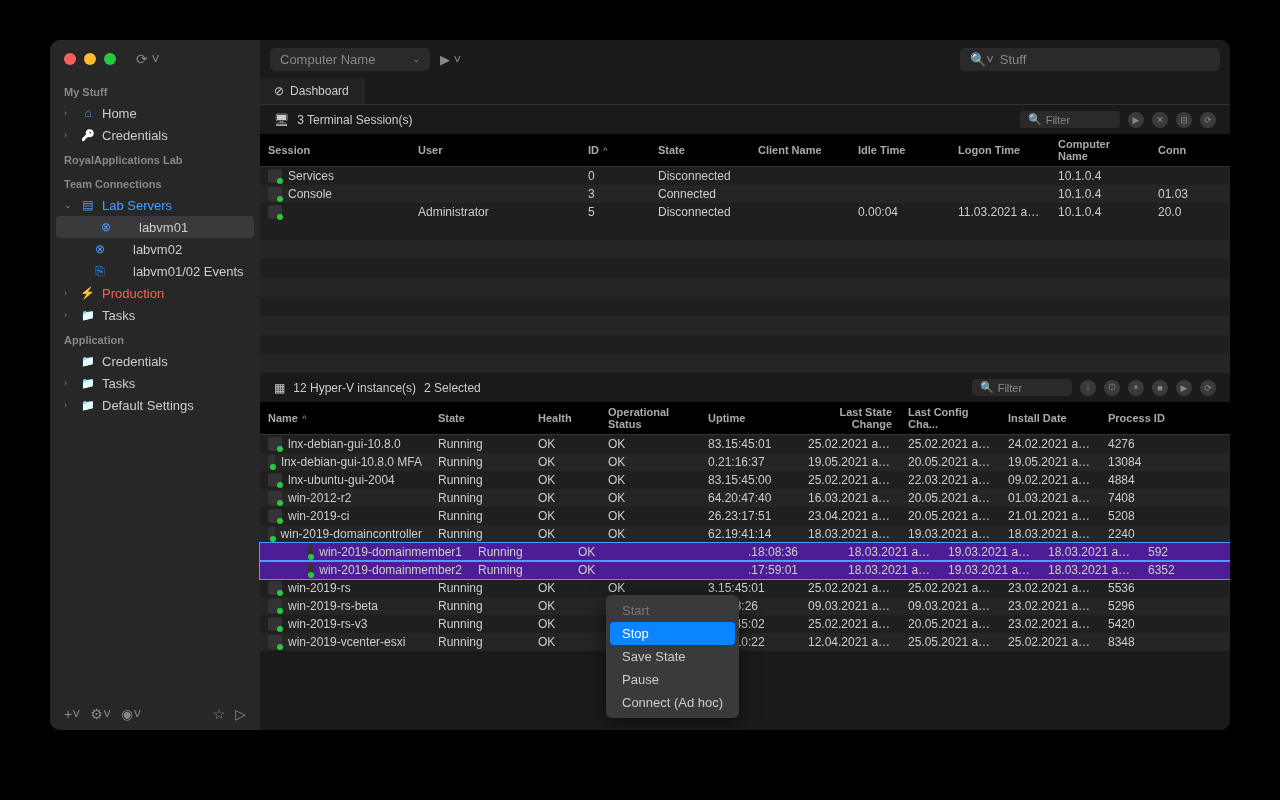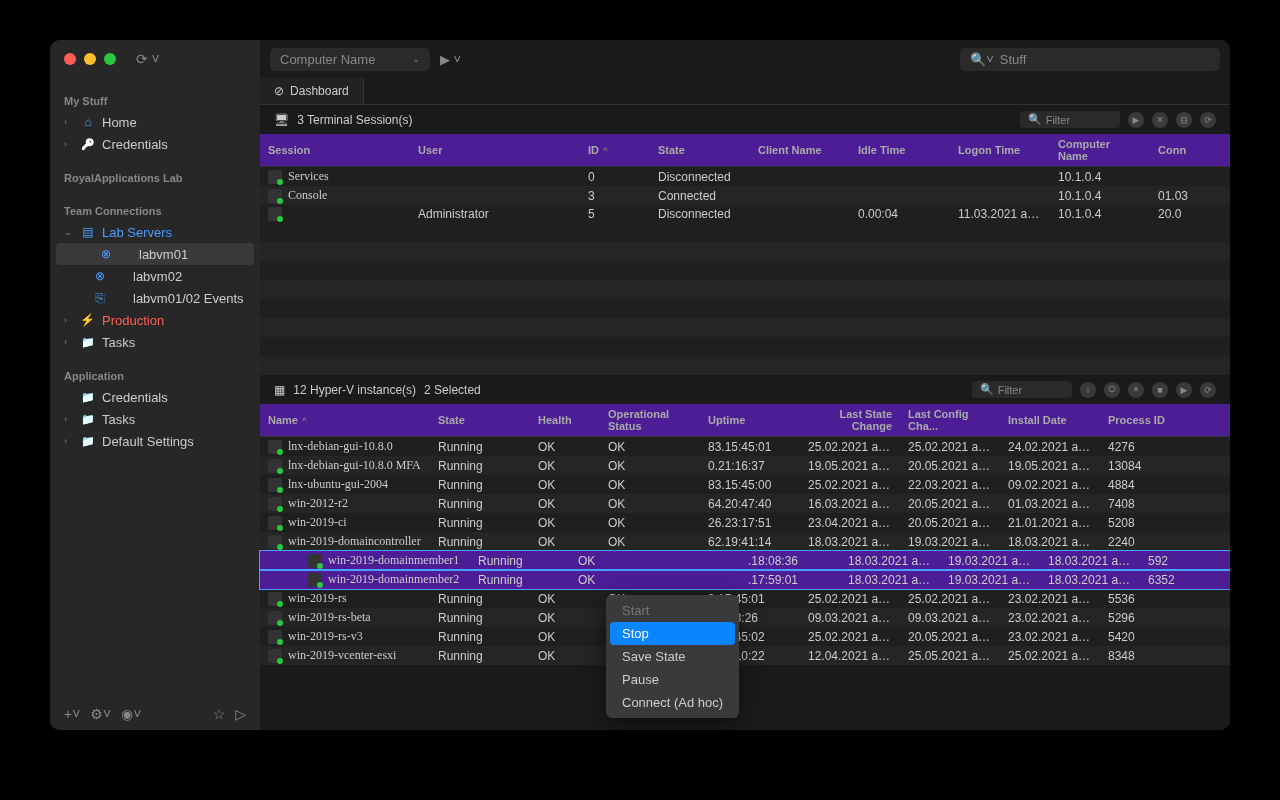--- a/index.html
+++ b/index.html
@@ -6,21 +6,21 @@
 body { background: #000; display: flex; justify-content: center; align-items: flex-start; padding-top: 40px; }
 .window { width: 1180px; height: 690px; background: #1a1a1a; border-radius: 10px; overflow: hidden; display: flex; box-shadow: 0 10px 40px rgba(0,0,0,0.5); position: relative; }
 .sidebar { width: 210px; background: #272727; display: flex; flex-direction: column; }
 .titlebar { height: 38px; display: flex; align-items: center; padding: 0 14px; gap: 8px; }
 .traffic { display: flex; gap: 8px; }
 .dot { width: 12px; height: 12px; border-radius: 50%; }
 .dot.red { background: #ff5f57; }
 .dot.yellow { background: #febc2e; }
 .dot.green { background: #28c840; }
 .tb-icon { margin-left: 12px; color: #888; font-size: 14px; }
-.sb-header { color: #888; font-size: 11px; font-weight: 600; padding: 8px 14px 4px; margin-top: 9px; }
+.sb-header { color: #888; font-size: 11px; font-weight: 600; padding: 8px 14px 4px; }
 .sb-item { display: flex; align-items: center; padding: 3px 14px; color: #ccc; font-size: 13px; gap: 6px; cursor: pointer; }
 .sb-item.selected { background: #3a3a3c; border-radius: 4px; margin: 0 6px; padding: 3px 8px; }
 .sb-item.nested2 { padding-left: 42px; gap: 25px; }
 .chev { color: #888; font-size: 9px; width: 10px; display: inline-block; }
 .ic { width: 16px; height: 16px; display: inline-flex; align-items: center; justify-content: center; font-size: 12px; }
 .ic-blue { color: #4a9eff; }
 .ic-red { color: #ff5f57; }
 .ic-home::before { content: "⌂"; }
 .ic-key::before { content: "🔑"; font-size: 11px; filter: grayscale(1) brightness(1.5); }
 .ic-server::before { content: "▤"; }
@@ -37,29 +37,29 @@
 .combo .dd { margin-left: auto; font-size: 9px; }
 .play-btn { color: #888; font-size: 13px; display: flex; align-items: center; gap: 4px; }
 .search { background: #2a2a2a; border-radius: 5px; padding: 4px 10px; color: #888; font-size: 13px; display: flex; align-items: center; gap: 6px; width: 260px; margin-left: auto; }
 .tabbar { background: #1a1a1a; border-bottom: 1px solid #333; display: flex; }
 .tab { padding: 6px 14px; font-size: 12px; color: #ccc; display: flex; align-items: center; gap: 6px; background: #222; border-right: 1px solid #333; }
 .panel-header { display: flex; align-items: center; padding: 6px 14px; color: #ccc; font-size: 12px; gap: 8px; background: #1a1a1a; }
 .panel-header .right { margin-left: auto; display: flex; align-items: center; gap: 8px; }
 .filter-box { background: #2a2a2a; border-radius: 4px; padding: 2px 8px; color: #888; font-size: 11px; display: flex; align-items: center; gap: 4px; width: 100px; }
 .circ-btn { width: 16px; height: 16px; border-radius: 50%; background: #3a3a3a; color: #888; font-size: 9px; display: inline-flex; align-items: center; justify-content: center; }
 .table { font-size: 12px; color: #ccc; }
-.thead { display: flex; background: #4c1d95; border-bottom: 1px solid #333; }
+.thead { display: flex; background: #000000; border-bottom: 1px solid #333; }
 .th { padding: 4px 8px; font-weight: 600; color: #aaa; font-size: 11px; display: flex; align-items: center; gap: 4px; }
 .tbody { }
 .tr { display: flex; align-items: center; }
 .tr:nth-child(odd) { background: #1f1f1f; }
 .tr:nth-child(even) { background: #252525; }
 .tr.sel { background: #4c1d95; outline: 1px solid #4a9eff; padding-left: 40px; }
 .td { padding: 2px 8px; overflow: hidden; white-space: nowrap; text-overflow: ellipsis; font-size: 12px; }
-.td.icon-cell { display: flex; align-items: center; gap: 6px; font-family: Liberation Serif, serif; }
+.td.icon-cell { display: flex; align-items: center; gap: 6px; }
 .vmicon { width: 14px; height: 14px; background: #333; border-radius: 2px; display: inline-block; position: relative; }
 .vmicon::after { content: ""; position: absolute; bottom: -1px; right: -1px; width: 6px; height: 6px; background: #28c840; border-radius: 50%; }
 .stripes { display: flex; flex-direction: column; }
 .stripe { height: 19px; }
 .stripe:nth-child(odd) { background: #1f1f1f; }
 .stripe:nth-child(even) { background: #252525; }
 .sort-ind { font-size: 8px; color: #888; }
 .ctx-menu { position: absolute; background: #3a3a3c; border-radius: 6px; padding: 4px; box-shadow: 0 4px 20px rgba(0,0,0,0.5); z-index: 100; min-width: 130px; }
 .ctx-item { padding: 4px 12px; color: #ccc; font-size: 13px; border-radius: 4px; cursor: pointer; }
 .ctx-item.disabled { color: #777; }

